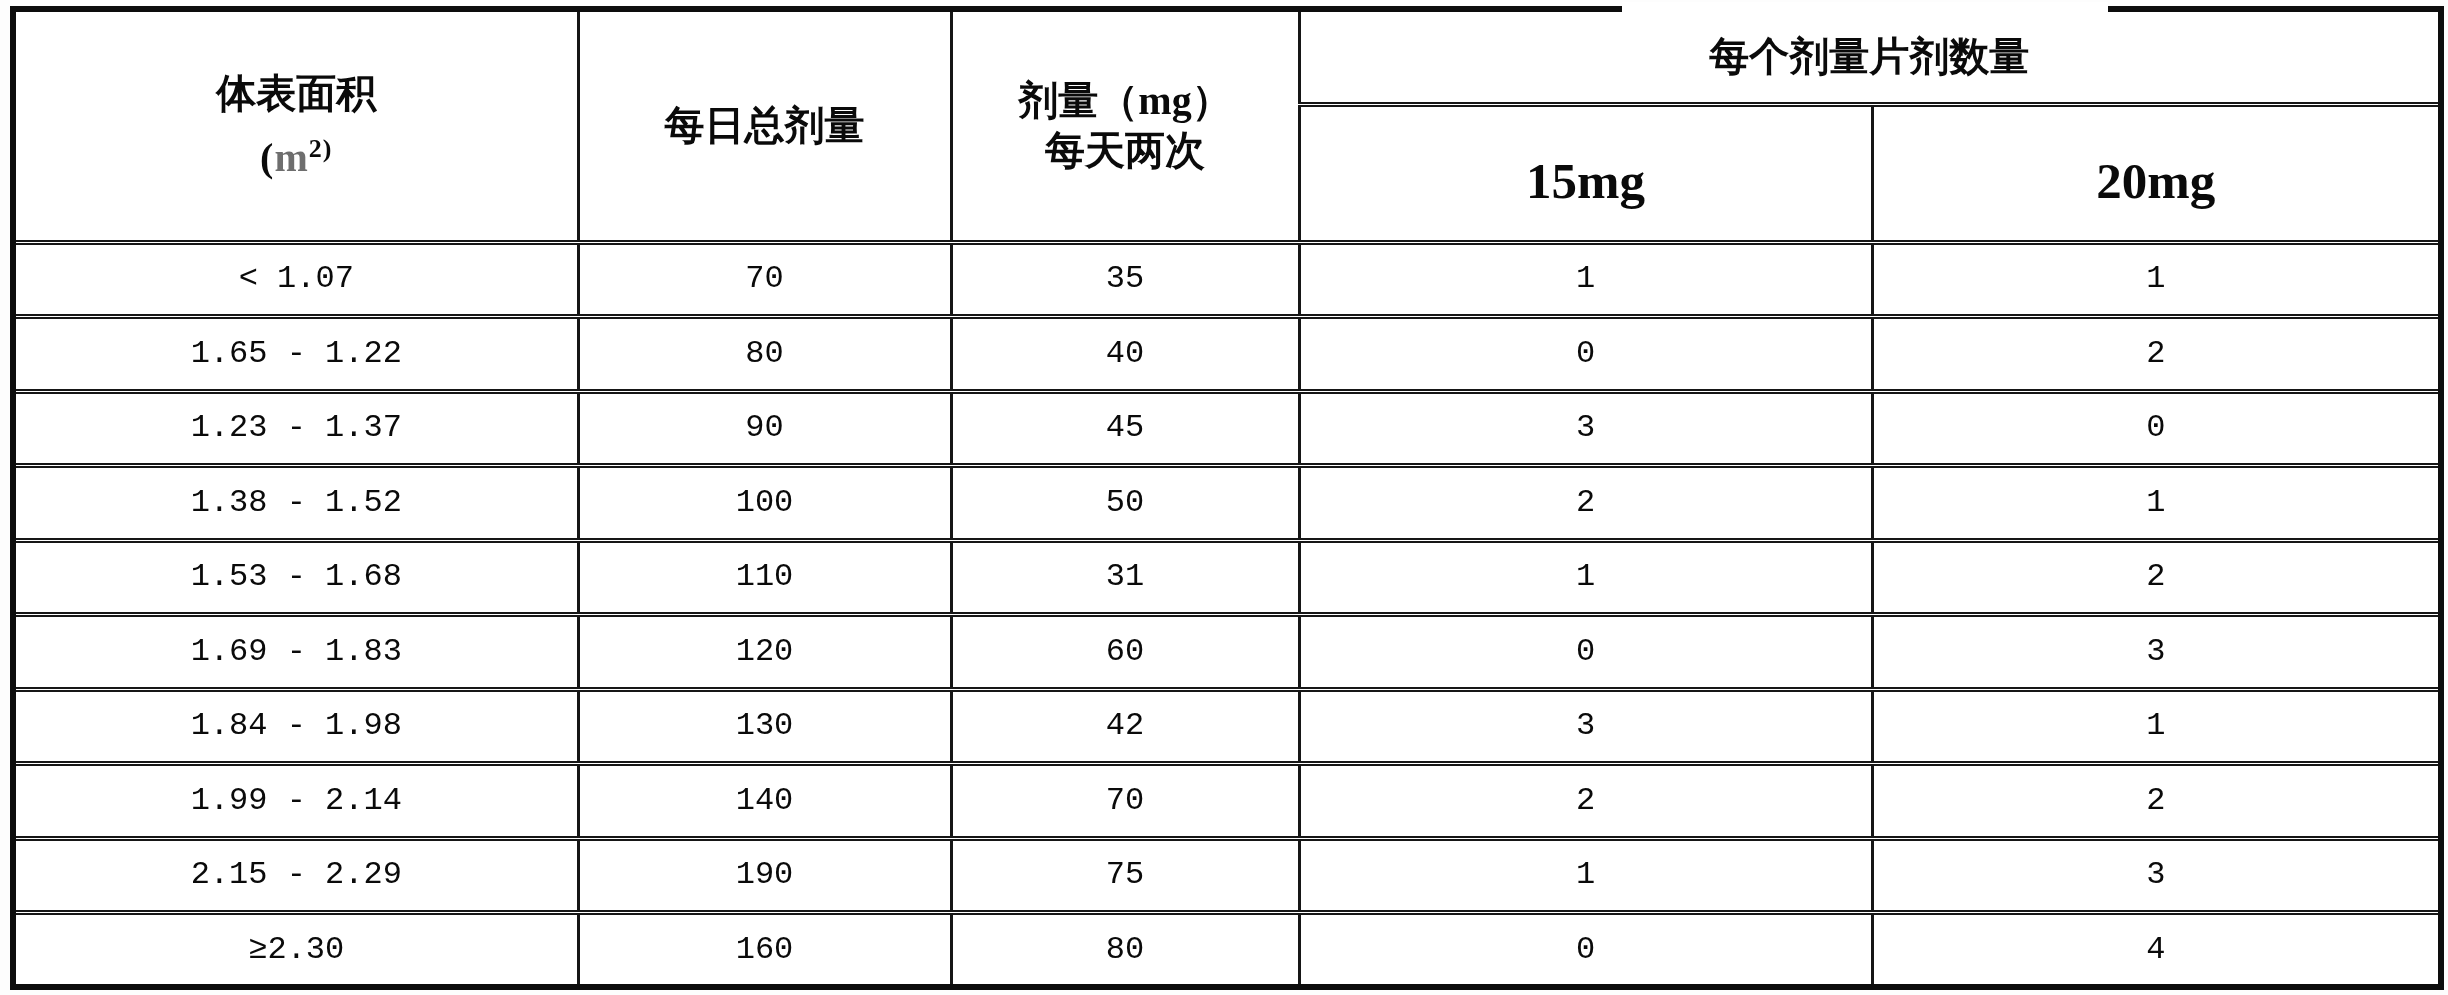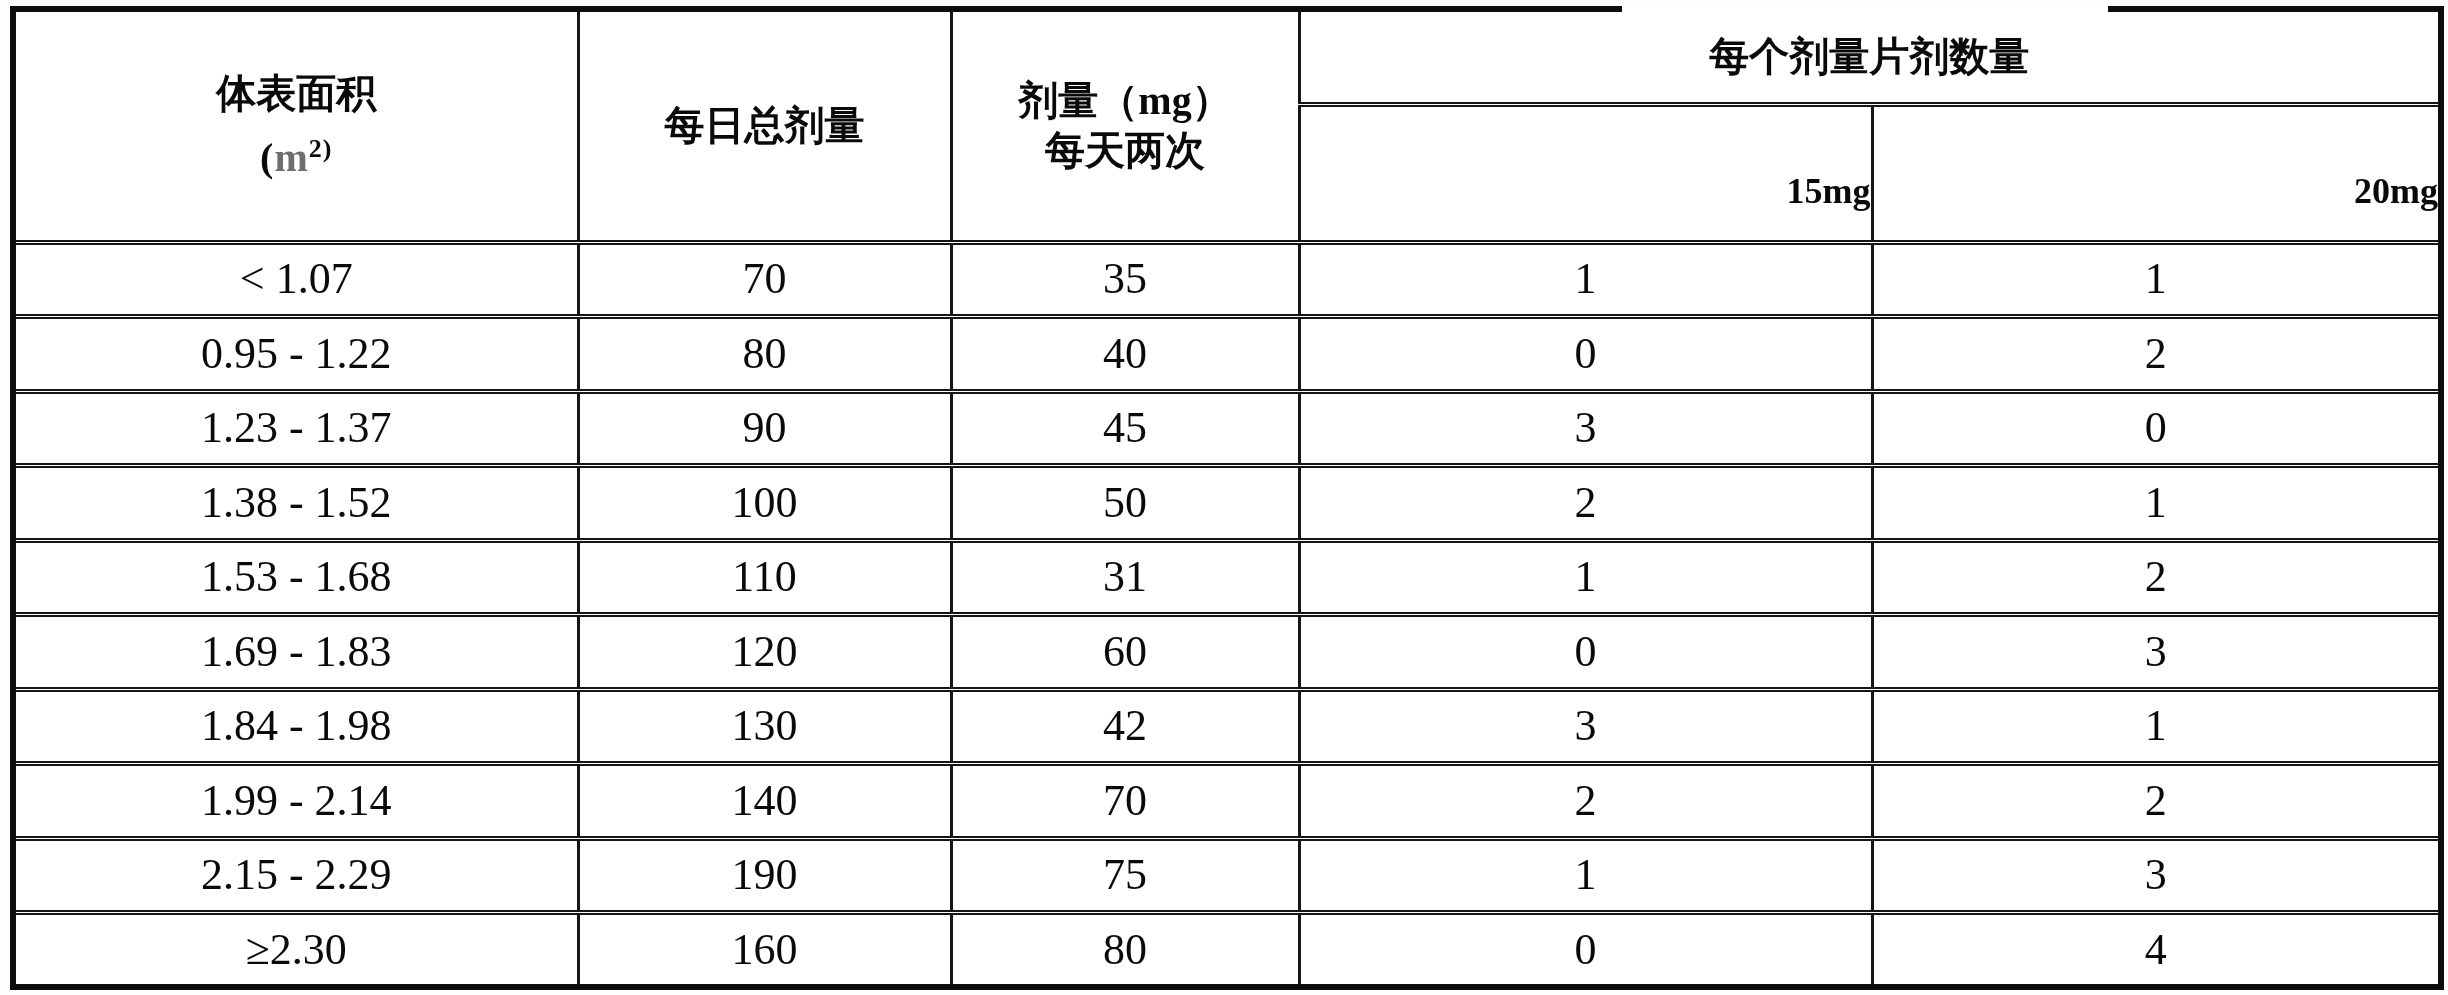--- a/index.html
+++ b/index.html
@@ -42,40 +42,39 @@
     font-family: Liberation Serif, serif;
     font-weight: bold;
     font-size: 40px;
     line-height: 1.25;
   }
   th.group-header {
     vertical-align: middle;
   }
   th.strength-header {
     font-family: "Liberation Serif", "DejaVu Serif", serif;
-    font-size: 36px;
+    font-size: 51px;
     vertical-align: bottom;
     padding-bottom: 26px;
-    text-align: right;
   }
   .hdr-line2 {
     letter-spacing: 1px;
     margin-top: 14px;
   }
   .unit-m {
     color: #6e6e6e;
   }
   .hdr-line2 sup {
     font-size: 26px;
     vertical-align: super;
     line-height: 0;
   }
   tbody td {
-    font-family: Liberation Serif, serif;
-    font-size: 44px;
+    font-family: Liberation Mono, monospace;
+    font-size: 32px;
     line-height: 1;
   }
   tr.header-row-1 { height: 95px; }
   tr.header-row-2 { height: 138px; }
   tbody tr { height: 74px; }
   
   .scan-artifact {
     position: absolute;
     left: 1622px;
     top: 2px;
@@ -116,21 +115,21 @@
     </thead>
     <tbody>
       <tr>
         <td>&lt; 1.07</td>
         <td>70</td>
         <td>35</td>
         <td>1</td>
         <td>1</td>
       </tr>
       <tr>
-        <td>0.95 - 1.22</td>
+        <td>1.65 - 1.22</td>
         <td>80</td>
         <td>40</td>
         <td>0</td>
         <td>2</td>
       </tr>
       <tr>
         <td>1.23 - 1.37</td>
         <td>90</td>
         <td>45</td>
         <td>3</td>

